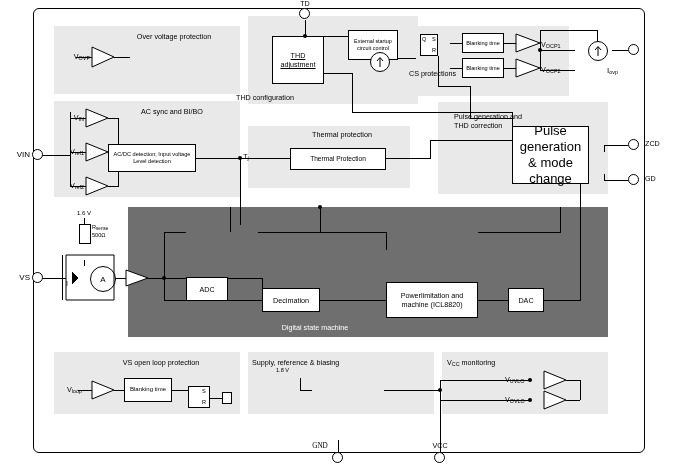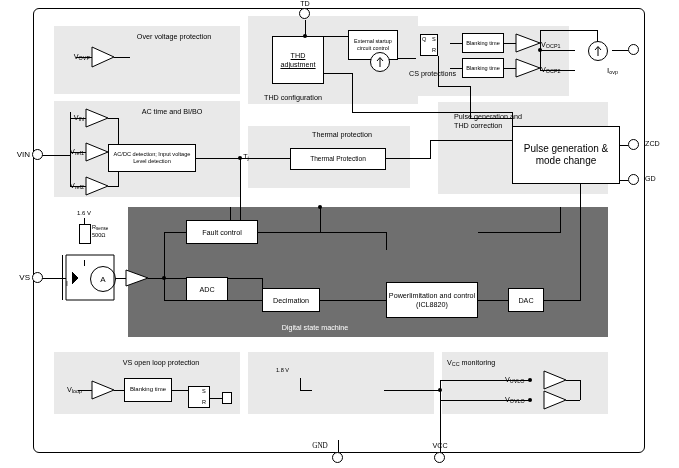--- a/index.html
+++ b/index.html
@@ -37,27 +37,28 @@
   <div class="grp" style="left:248px;top:16px;width:170px;height:88px;"></div>
   <div class="grp" style="left:413px;top:26px;width:156px;height:70px;"></div>
   <div class="grp" style="left:438px;top:102px;width:170px;height:92px;"></div>
   <div class="grp" style="left:248px;top:126px;width:162px;height:62px;"></div>
   <div class="grp dark" style="left:128px;top:207px;width:480px;height:130px;"></div>
   <div class="grp" style="left:54px;top:352px;width:186px;height:62px;"></div>
   <div class="grp" style="left:248px;top:352px;width:186px;height:62px;"></div>
   <div class="grp" style="left:442px;top:352px;width:166px;height:62px;"></div>
 
   <div class="lbl" style="left:104px;top:33px;width:140px;">Over voltage protection</div>
-  <div class="lbl" style="left:110px;top:108px;width:124px;">AC time and BI/BO</div>
-  <div class="lbl left" style="left:264px;top:94px;width:110px;">THD configuration</div>
+  <div class="lbl" style="left:110px;top:108px;width:124px;">AC sync and BI/BO</div>
+  <div class="lbl left" style="left:236px;top:94px;width:110px;">THD configuration</div>
   <div class="lbl left" style="left:409px;top:70px;width:76px;">CS protections</div>
   <div class="lbl left" style="left:442px;top:113px;width:74px;margin-left:12px;">Pulse generation and THD correction</div>
   <div class="lbl" style="left:290px;top:131px;width:104px;">Thermal protection</div>
   <div class="lbl" style="left:240px;top:324px;width:150px;color:#fff;">Digital state machine</div>
   <div class="lbl" style="left:94px;top:359px;width:134px;">VS open loop protection</div>
+  <div class="lbl left" style="left:252px;top:359px;width:150px;">Supply, reference &amp; biasing</div>
   <div class="lbl left" style="left:447px;top:359px;width:120px;"><span>V</span><span style="font-size:5.4px;vertical-align:-1px;">CC</span><span> monitoring</span></div>
 
   <svg width="679" height="468">
     <g stroke="#000" stroke-width="1" fill="none" shape-rendering="crispEdges">
 
       <path d="M305,20 L305,36"></path>
       <path d="M305,36 L286,36"></path>
       <path d="M305,36 L360,36 L360,52"></path>
 
       <path d="M324,73 L352,73 L352,112 L512,112"></path>
@@ -182,26 +183,25 @@
   <div class="box" style="left:462px;top:58px;width:42px;height:20px;font-size:5.6px;">Blanking time</div>
 
   <div class="box" style="left:420px;top:34px;width:18px;height:22px;font-size:5.4px;">
     <span class="tiny abs" style="left:1px;top:1px;">Q</span>
     <span class="tiny abs" style="left:11px;top:1px;">S</span>
     <span class="tiny abs" style="left:11px;top:12px;">R</span>
   </div>
 
   <div class="box" style="left:108px;top:144px;width:88px;height:28px;font-size:5.6px;">AC/DC detection; Input voltage Level detection</div>
   <div class="box" style="left:290px;top:148px;width:96px;height:22px;font-size:6.6px;">Thermal Protection</div>
-  <div class="box" style="left:512px;top:126px;width:108px;height:58px;font-size:10px;">Pulse generation &amp; mode change</div>
-
-  <div class="box" style="left:186px;top:220px;width:72px;height:24px;">Fault control</div>
+  <div class="box" style="left:512px;top:126px;width:77px;height:58px;font-size:13px;">Pulse generation &amp; mode change</div>
+
   <div class="box" style="left:186px;top:277px;width:42px;height:24px;">ADC</div>
   <div class="box" style="left:262px;top:288px;width:58px;height:24px;">Decimation</div>
-  <div class="box" style="left:386px;top:282px;width:92px;height:36px;">Powerlimitation and control (ICL8820)</div>
+  <div class="box" style="left:386px;top:282px;width:92px;height:36px;">Powerlimitation and machine (ICL8820)</div>
   <div class="box" style="left:508px;top:288px;width:36px;height:24px;">DAC</div>
 
   <div class="box" style="left:124px;top:378px;width:48px;height:24px;font-size:6px;">Blanking time</div>
   <div class="box" style="left:188px;top:386px;width:22px;height:22px;">
     <span class="tiny abs" style="left:13px;top:1px;">S</span>
     <span class="tiny abs" style="left:13px;top:12px;">R</span>
   </div>
   <div class="box" style="left:222px;top:392px;width:10px;height:12px;"></div>
 
 

